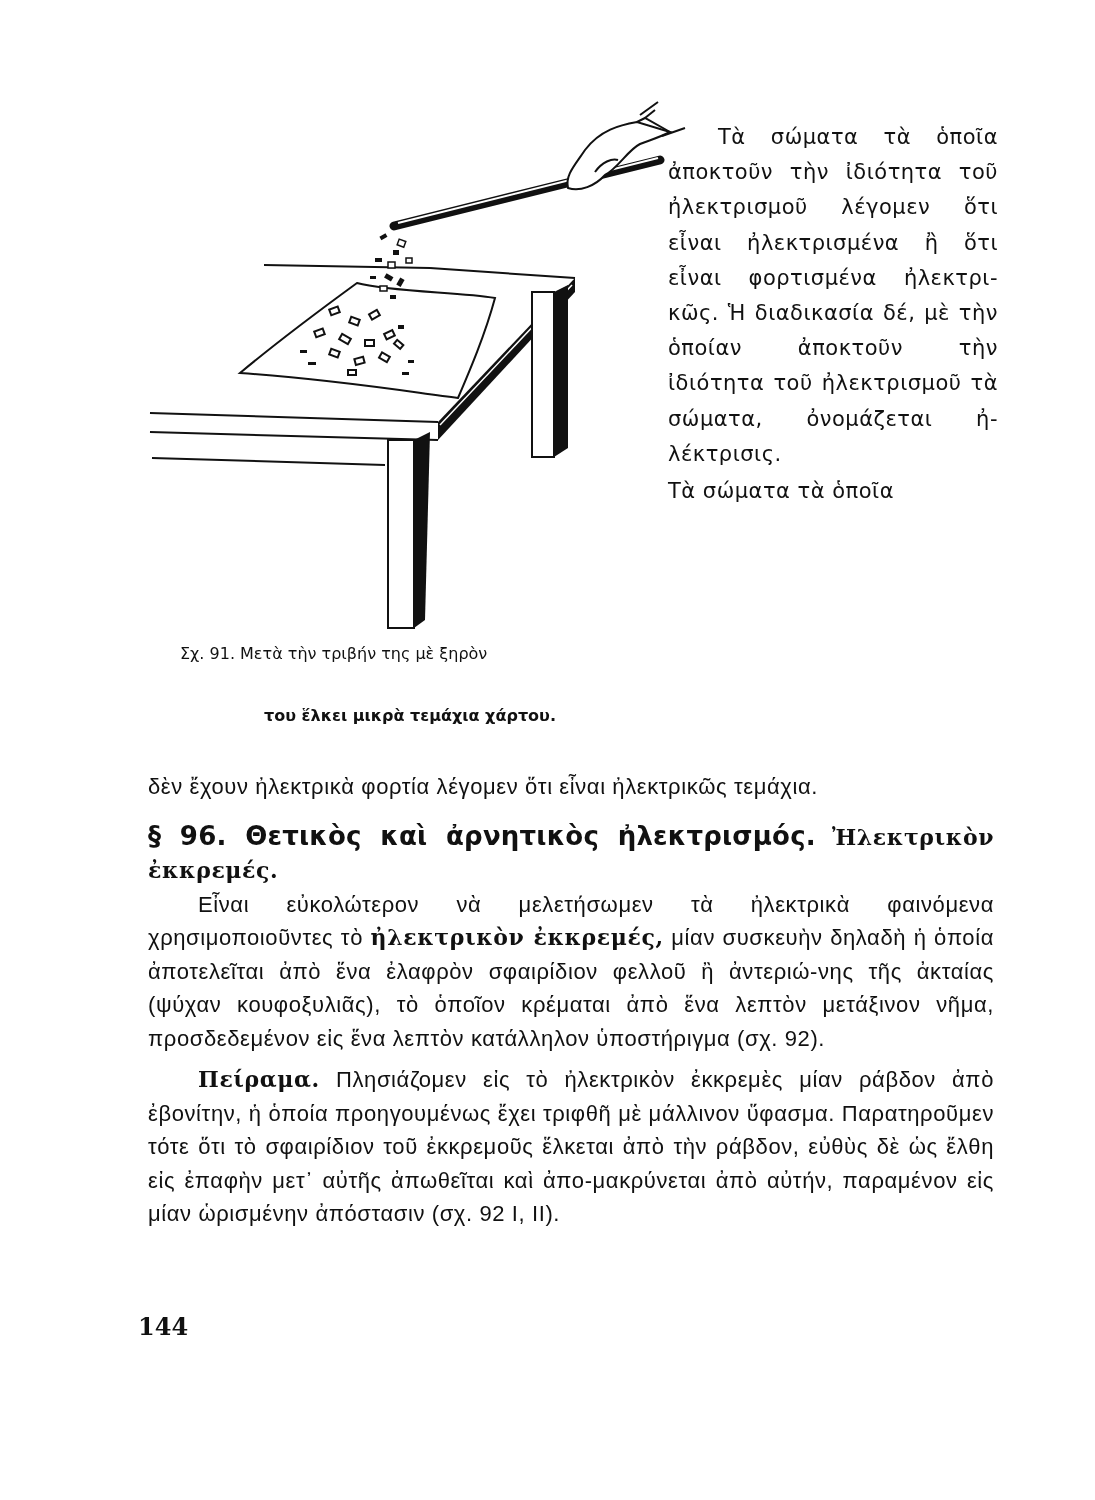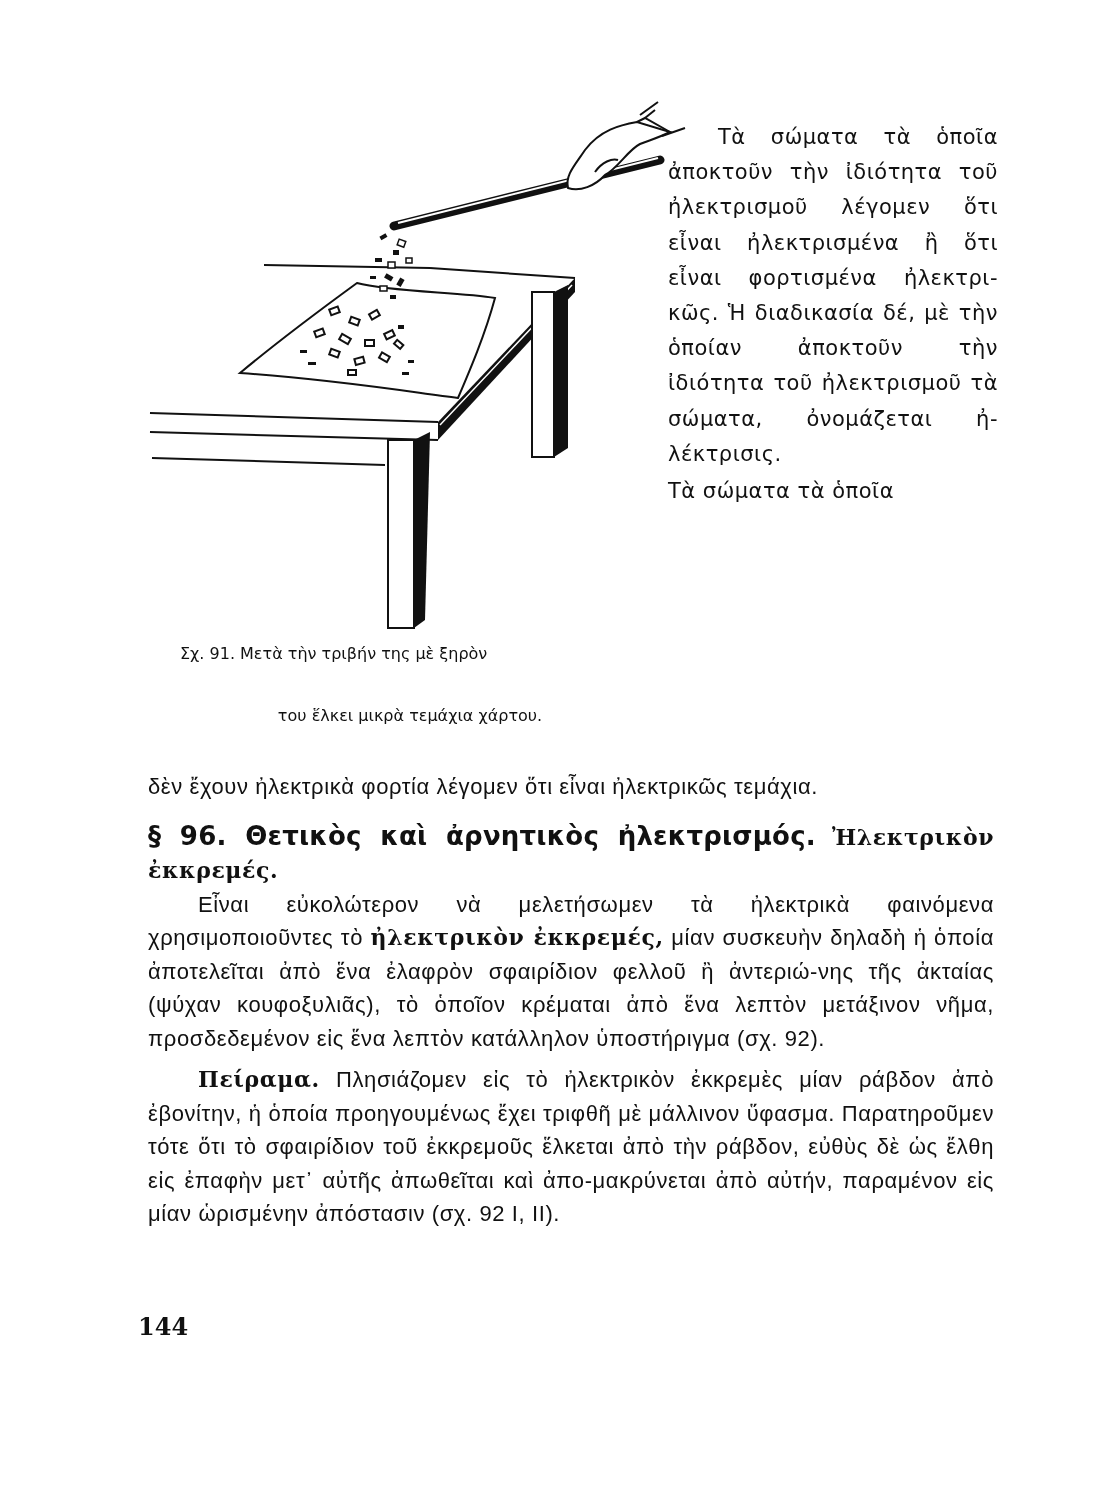--- a/index.html
+++ b/index.html
@@ -9,21 +9,21 @@
       font-family: "DejaVu Serif", "Liberation Serif", serif;
     }
     .page { position: absolute; inset: 0; }
     .figure { position: absolute; left: 140px; top: 80px; width: 560px; height: 560px; }
     .figure svg { width: 100%; height: 100%; }
     .caption {
       position: absolute; left: 180px; top: 638px; width: 460px;
       font-family: "DejaVu Sans", "Liberation Sans", sans-serif;
       font-size: 16px; line-height: 31px; text-align: justify;
     }
-    .caption .last { text-align: center; display: block; }
+    .caption .last { text-align: center; display: block; font-weight: bold; }
     .col-right {
       position: absolute; left: 668px; top: 104px; width: 330px;
       font-family: "DejaVu Sans", "Liberation Sans", sans-serif;
       font-size: 21px; line-height: 35.2px; text-align: justify;
       letter-spacing: 0.5px;
       margin-top: 16px;
     }
     .col-right p { margin: 0; }
     .indent { text-indent: 50px; }
     .body-full {

